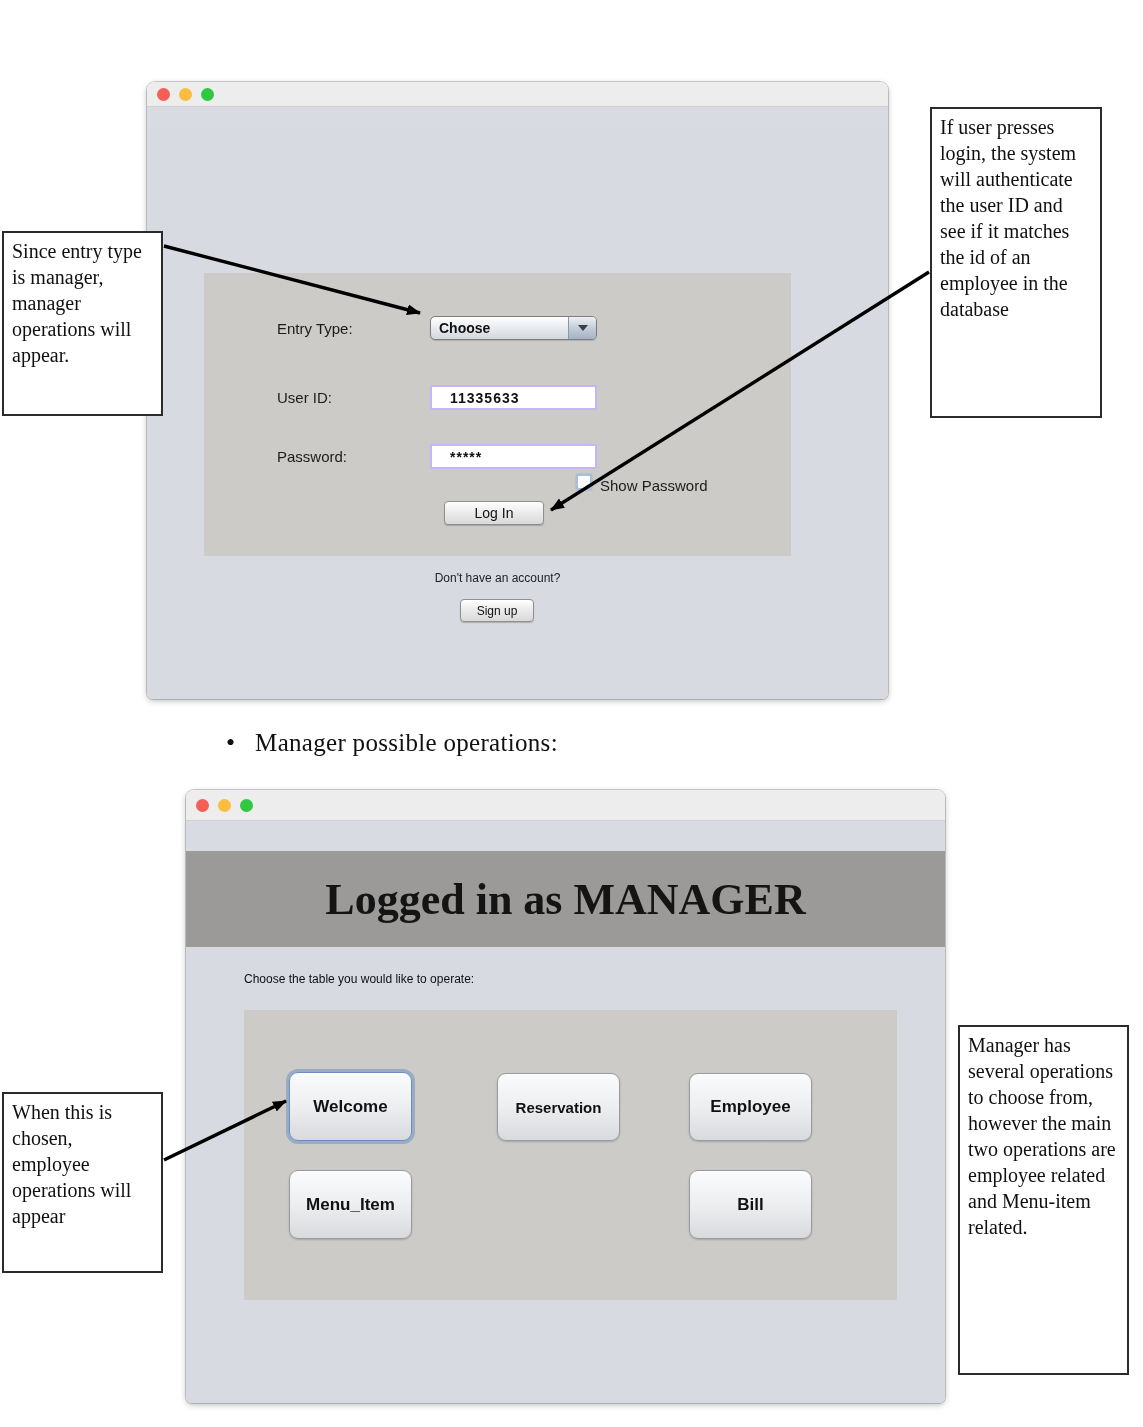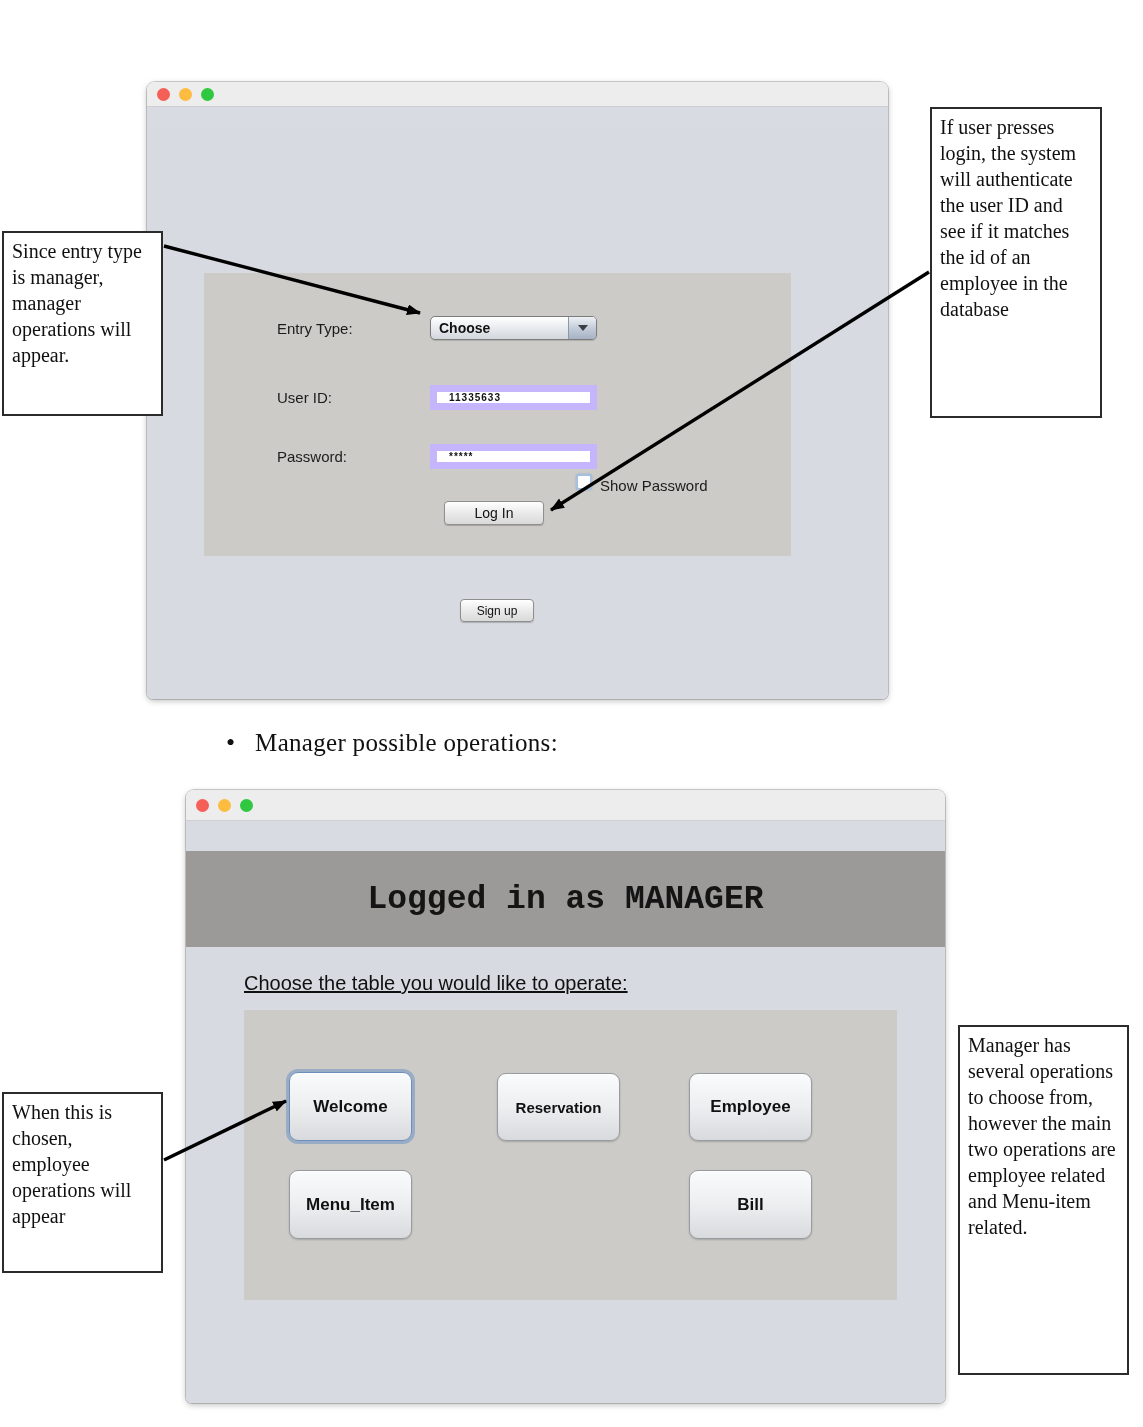--- a/index.html
+++ b/index.html
@@ -16,23 +16,23 @@
   .light.yellow{background:#fcbc40;}
   .light.green{background:#2fc840;}
   .header-strip{position:absolute;left:0;right:0;background:#d9dbe2;}
   .banner{position:absolute;left:0;right:0;background:#9b9a99;display:flex;align-items:center;justify-content:center;}
   .banner .wtitle{font-family:"Liberation Serif",serif;font-weight:bold;color:#141414;}
   .win-body{position:absolute;left:0;right:0;bottom:0;background:#d7dae1;}
   .gray-panel{position:absolute;background:#cccbc7;}
 
   
   .form-label{position:absolute;font-size:15px;color:#1c1c1c;}
-  .text-input{position:absolute;box-sizing:border-box;background:#ffffff;border:7px solid #c4b5fd;
-              font-family:"Liberation Sans",sans-serif;font-size:10px;font-weight:bold;color:#111;
-              padding:2px 12px;letter-spacing:1px;}
+  .text-input{position:absolute;box-sizing:border-box;background:#ffffff;border:2px solid #c4b5fd;
+              font-family:"Liberation Sans",sans-serif;font-size:14px;font-weight:bold;color:#111;
+              padding:2px 18px;letter-spacing:1px;}
   .dropdown{position:absolute;box-sizing:border-box;border:1px solid #7c7c7c;border-radius:5px;
             background:linear-gradient(#ffffff,#e6e9ed 55%,#d2d7dd);display:flex;align-items:center;
             box-shadow:0 1px 1px rgba(0,0,0,.15);}
   .dropdown .dval{flex:1;font-size:14px;font-weight:bold;color:#111;padding-left:8px;}
   .dropdown .darrow{width:27px;align-self:stretch;border-left:1px solid #8d97a6;border-radius:0 4px 4px 0;
             background:linear-gradient(#eef1f5,#c3cdda 50%,#a6b2c4);display:flex;align-items:center;justify-content:center;}
   .darrow .tri{width:0;height:0;border-left:5px solid transparent;border-right:5px solid transparent;
             border-top:6px solid #3a3f46;}
   .mac-btn{position:absolute;box-sizing:border-box;border:1px solid #8f8f8f;border-radius:4px;
            background:linear-gradient(#ffffff,#ececec 45%,#d9d9d9);
@@ -43,21 +43,21 @@
             border:2px solid #a5c0dc;border-radius:3px;box-shadow:0 0 2px rgba(120,160,205,.8);}
   .small-note{position:absolute;text-align:center;font-size:12px;color:#222;}
 
   
   .tbl-btn{position:absolute;box-sizing:border-box;border:1px solid #979ca3;border-radius:9px;
            background:linear-gradient(#fafbfc,#eceef0 50%,#d8dadd);
            display:flex;align-items:center;justify-content:center;
            font-size:17px;font-weight:bold;color:#111;
            box-shadow:0 1px 0 rgba(255,255,255,.8) inset,0 1px 2px rgba(0,0,0,.2);cursor:default;}
   .tbl-btn.focused{border-color:#6d8ebc;box-shadow:0 0 0 3px rgba(125,156,197,.65),0 1px 0 rgba(255,255,255,.8) inset;}
-  .prompt-text{position:absolute;font-size:20px;font-weight:500;color:#101010;text-decoration:underline;}
+  .prompt-text{position:absolute;font-size:12px;font-weight:500;color:#101010;}
 
   
   .callout{position:absolute;box-sizing:border-box;background:#ffffff;border:2px solid #2b2b2b;
            font-family:"Liberation Serif",serif;font-size:20px;line-height:26px;color:#101010;
            padding:5px 8px;}
   .bullet-line{position:absolute;display:flex;align-items:baseline;
                font-family:"Liberation Serif",serif;color:#101010;}
   .bullet-line .dot{font-size:26px;margin-right:20px;}
   .bullet-line .btxt{font-size:25px;letter-spacing:.3px;}
   #annotations{position:absolute;left:0;top:0;pointer-events:none;}
@@ -92,32 +92,33 @@
     <input class="text-input" style="left: 283px; top: 303px; width: 167px; height: 25px;" value="11335633">
 
     <div class="form-label" style="left:130px;top:366px;">Password:</div>
     <input class="text-input" style="left: 283px; top: 362px; width: 167px; height: 25px;" value="*****">
 
     <div class="checkbox" style="left:429px;top:392px;"></div>
     <div class="form-label" style="left:453px;top:395px;">Show Password</div>
 
     <div class="mac-btn" style="left:297px;top:419px;width:100px;height:24px;">Log In</div>
 
+    <div class="small-note" style="left:57px;top:489px;width:587px;">Don't have an account?</div>
     <div class="mac-btn" style="left:313px;top:517px;width:74px;height:23px;font-size:12px;">Sign up</div>
   </div>
 
   <div class="bullet-line" style="left:226px;top:728px;">
     <span class="dot">•</span>
     <span class="btxt">Manager possible operations:</span>
   </div>
 
   <div class="mac-window" style="left:186px;top:790px;width:759px;height:613px;">
     <div class="win-body" style="top:30px;"></div>
     <div class="banner" style="top:61px;height:96px;">
-      <div class="wtitle" style="font-size:33px;font-family:Liberation Mono, monospace;">Logged in as MANAGER</div>
+      <div class="wtitle" style="font-size:44px;">Logged in as MANAGER</div>
     </div>
     <div class="header-strip" style="top:30px;height:31px;"></div>
     <div class="titlebar" style="height:30px;">
       <div class="lights" style="top:9px;">
         <div class="light red"></div>
         <div class="light yellow"></div>
         <div class="light green"></div>
       </div>
     </div>
 

